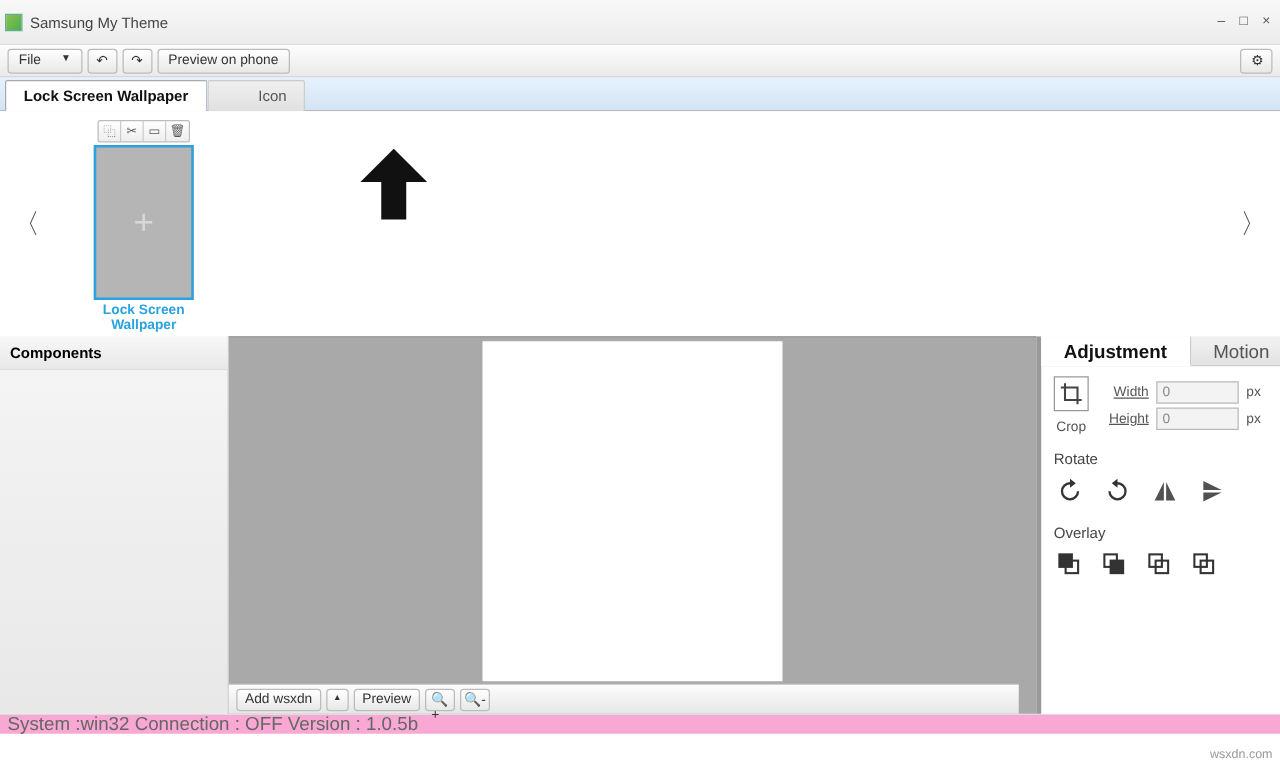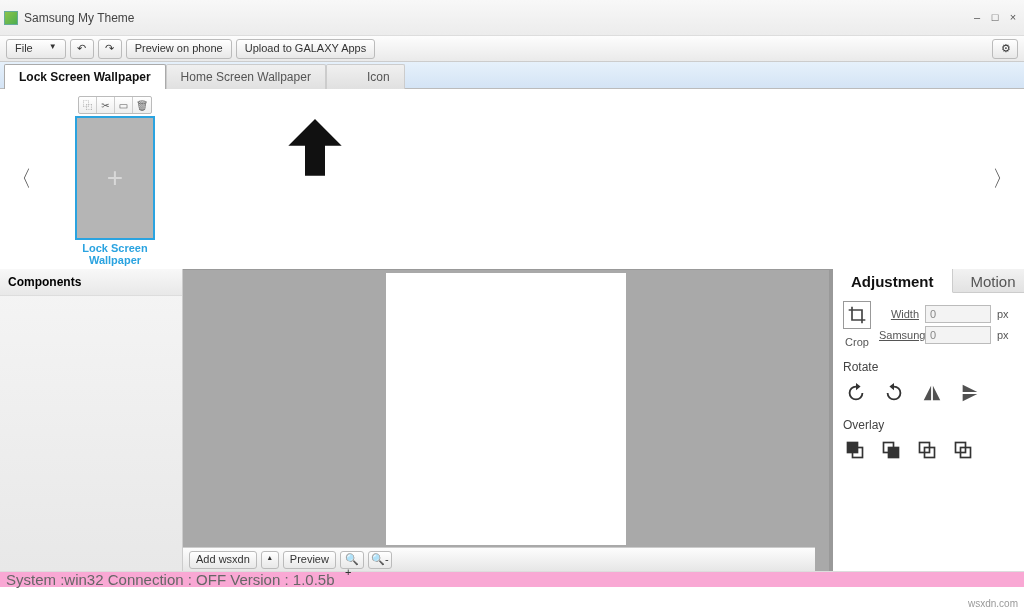--- a/index.html
+++ b/index.html
@@ -75,28 +75,26 @@
 </div>
 
 <div class="toolbar">
   <div class="tb-btn">
       <span>File</span>
       <span style="font-size:8px">▼</span>
     </div>
   <div class="tb-btn tb-icon-btn">↶</div>
   <div class="tb-btn tb-icon-btn">↷</div>
   <div class="tb-btn">Preview on phone</div>
-  <div class="tb-btn">Upload to GALAXY Apps</div>
   <div class="spacer"></div>
   <div class="tb-btn gear">⚙<span style="font-size:8px;margin-left:2px">▾</span></div>
 </div>
 
 <div class="tabs">
   <div class="tab active">Lock Screen Wallpaper</div>
-  <div class="tab">Home Screen Wallpaper</div>
   <div class="tab" style="padding-left:40px;">Icon</div>
 </div>
 
 <div class="gallery">
   <div class="arrow-nav arrow-left">〈</div>
   <div class="item-wrap">
     <div class="mini-toolbar">
       <span>⿻</span>
       <span>✂</span>
       <span>▭</span>
@@ -137,21 +135,21 @@
           </div>
           <div style="font-size:11px;color:#555;margin-top:7px">Crop</div>
         </div>
         <div>
           <div class="dim-row">
             <label>Width</label>
             <input value="0" style="">
             <span class="unit">px</span>
           </div>
           <div class="dim-row">
-            <label>Samsung</label>
+            <label>Height</label>
             <input value="0" style="">
             <span class="unit">px</span>
           </div>
         </div>
       </div>
 
       <div class="sect">Rotate</div>
       <div class="icon-row">
         <span><svg width="22" height="22" viewBox="0 0 24 24" fill="#333">
               <path d="M12 4a8 8 0 108 8h-2a6 6 0 11-6-6v3l5-4-5-4z"></path>

